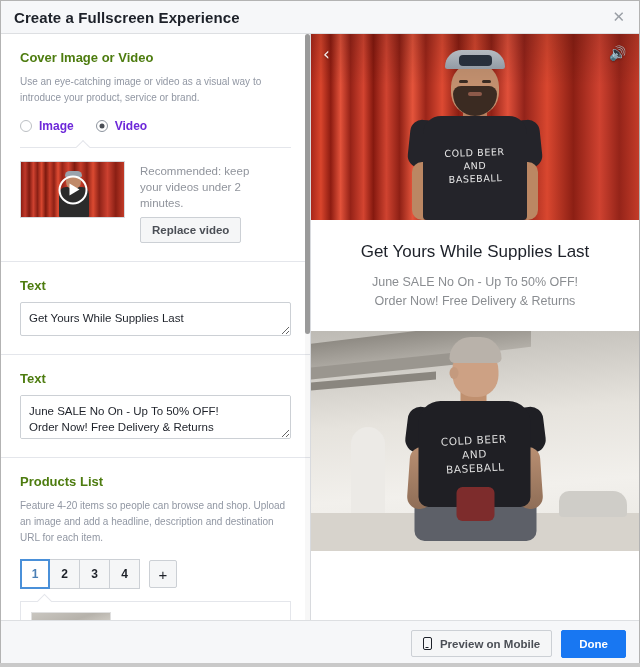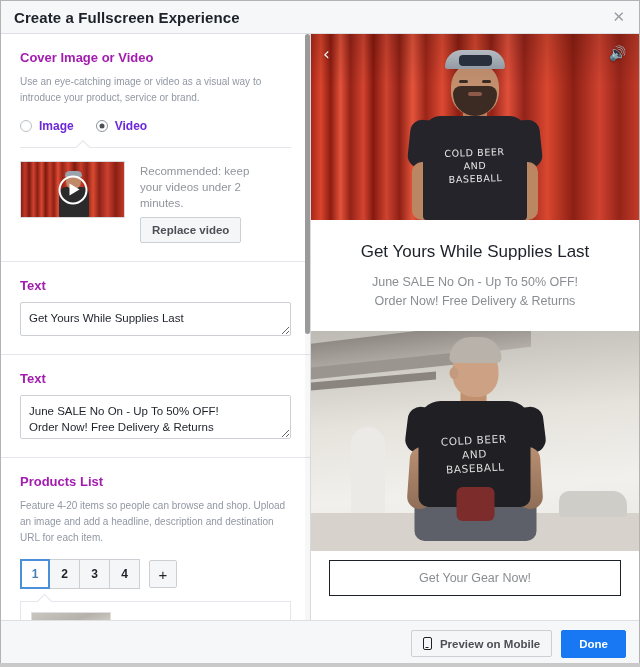--- a/index.html
+++ b/index.html
@@ -63,21 +63,21 @@
     overflow: hidden;
   }
   .section {
     padding: 16px 19px 18px 19px;
     border-bottom: 1px solid #e4e6eb;
     background: #fff;
     position: relative;
   }
   .section.tight { padding-bottom: 14px; }
   .sec-title {
-    font-size: 13px; font-weight: bold; color: #a21caf;
+    font-size: 13px; font-weight: bold; color: #4d7c0f;
     margin: 0 0 9px 0;
   }
   .sec-desc {
     font-size: 10px; color: #9197a3; line-height: 16px;
     margin: 0 0 13px 0;
   }
 
   
   .radio-row { display: flex; align-items: center; gap: 22px; margin-bottom: 14px; }
   .radio { display: flex; align-items: center; gap: 7px; cursor: pointer; }
@@ -640,23 +640,20 @@
 AND
 BASEBALL</div>
             </div>
             <div class="m2-cloth"></div>
             <div class="m2-head"></div>
             <div class="m2-ear"></div>
             <div class="m2-hair"></div>
           </div>
         </div>
 
-        <div class="cta-wrap">
-          <div class="cta">Get Your Gear Now!</div>
-        </div>
       </div>
     </div>
 
     <div class="footer">
       <div class="btn-preview">
         <span class="phone-icon"></span>
         <span>Preview on Mobile</span>
       </div>
       <div class="btn-done">Done</div>
     </div>

